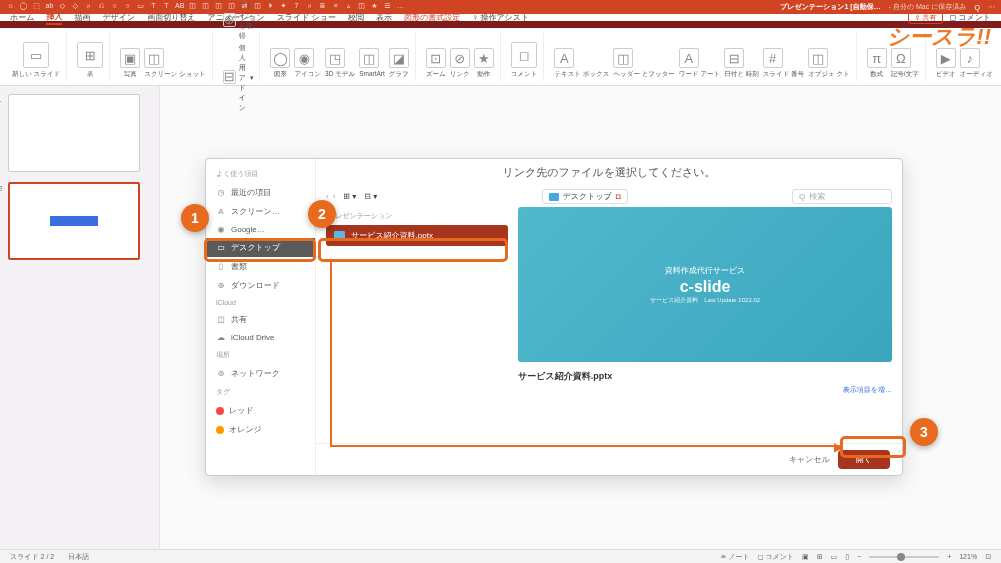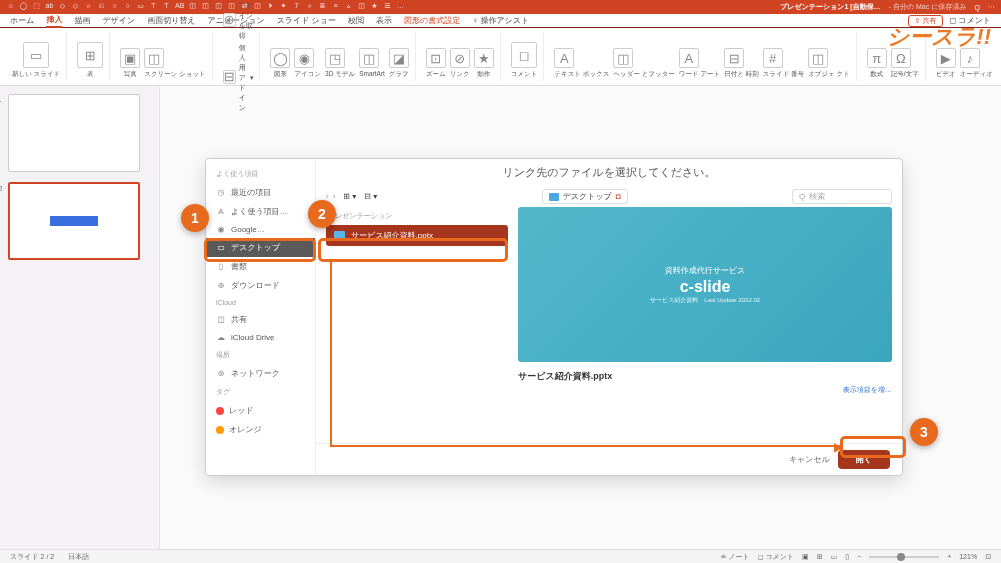--- a/index.html
+++ b/index.html
@@ -5,21 +5,21 @@
 * { margin: 0; padding: 0; box-sizing: border-box; font-family: -apple-system, "Hiragino Sans", sans-serif; }
 body { background: #fff; width: 1001px; height: 563px; overflow: hidden; position: relative; }
 
 .titlebar { background: #d04424; height: 14px; display: flex; align-items: center; padding: 0 6px; color: #fff; font-size: 7px; }
 .titlebar .iconrow { display: flex; gap: 4px; opacity: .85; }
 .titlebar .iconrow span { width: 9px; text-align: center; }
 .titlebar .right { margin-left: auto; display: flex; align-items: center; gap: 8px; }
 .titlebar .title { font-weight: 600; }
 .titlebar .subtitle { opacity: .75; }
 
-.menubar { height: 14px; display: flex; align-items: center; padding: 0 10px; gap: 12px; font-size: 8px; color: #444; border-bottom: 1px solid #7f1d1d; }
+.menubar { height: 14px; display: flex; align-items: center; padding: 0 10px; gap: 12px; font-size: 8px; color: #444; border-bottom: 7px solid #7f1d1d; }
 .menubar span.active { color: #d04424; font-weight: 600; border-bottom: 2px solid #d04424; padding-bottom: 1px; }
 .menubar .rt { margin-left: auto; display: flex; gap: 6px; align-items: center; }
 .menubar .sharebtn { border: 1px solid #d04424; color: #d04424; border-radius: 3px; padding: 0 6px; font-size: 7px; }
 
 .ribbon { height: 58px; display: flex; align-items: stretch; padding: 4px 6px; gap: 4px; font-size: 7px; color: #555; border-bottom: 1px solid #ddd; }
 .rgrp { display: flex; flex-direction: column; align-items: center; justify-content: flex-end; padding: 2px 6px; border-right: 1px solid #eee; }
 .rgrp:last-child { border-right: none; }
 .ricon { width: 26px; height: 26px; border: 1px solid #ccc; border-radius: 2px; margin-bottom: 2px; display: flex; align-items: center; justify-content: center; color: #888; font-size: 13px; }
 .rlabel { font-size: 6.5px; text-align: center; white-space: nowrap; }
 .ricon.sm { width: 20px; height: 20px; }
@@ -64,21 +64,21 @@
 .pv-img .brand { font-size: 16px; font-weight: 700; }
 .pv-img .tagline { font-size: 8px; margin-bottom: 2px; }
 .pv-img .subline { font-size: 6px; opacity: .85; }
 .pv-name { font-size: 9px; font-weight: 600; margin-top: 8px; color: #333; }
 .pv-meta { font-size: 7.5px; color: #888; }
 .pv-info { font-size: 7.5px; color: #888; margin-top: 3px; }
 .pv-link { font-size: 7px; color: #2a6ad4; text-align: right; margin-top: 2px; }
 
 .dlg-foot { display: flex; justify-content: flex-end; align-items: center; gap: 8px; padding: 6px 12px; border-top: 1px solid #eee; font-size: 8px; }
 .btn-cancel { color: #666; }
-.btn-open { background: #a5351c; color: #fff; border-radius: 4px; padding: 4px 18px; font-weight: 700; }
+.btn-open { background: #a5351c; color: #fff; border-radius: 4px; padding: 4px 18px; font-weight: 400; }
 
 .callout { position: absolute; width: 28px; height: 28px; border-radius: 50%; background: #e86a1e; color: #fff; font-weight: 700; display: flex; align-items: center; justify-content: center; font-size: 14px; box-shadow: 0 2px 6px rgba(0,0,0,.3); z-index: 50; }
 .hl-box { position: absolute; border: 3px solid #e86a1e; border-radius: 5px; z-index: 30; pointer-events: none; }
 .conn { position: absolute; background: #e86a1e; z-index: 25; }
 
 .brandmark { position: absolute; top: 22px; right: 10px; font-size: 22px; font-weight: 900; color: #ec7a26; font-style: italic; z-index: 60; }
 
 .statusbar { position: absolute; bottom: 0; left: 0; right: 0; height: 14px; background: #f4f4f4; border-top: 1px solid #ddd; display: flex; align-items: center; padding: 0 10px; font-size: 7px; color: #666; }
 .statusbar .right { margin-left: auto; display: flex; align-items: center; gap: 8px; }
 .zoom-track { width: 70px; height: 2px; background: #ccc; position: relative; }
@@ -297,21 +297,21 @@
 
 <div class="dialog">
   <div class="dlg-side">
     <div class="shead">よく使う項目</div>
     <div class="sitem">
         <span class="si-icon">◷</span>
         <span>最近の項目</span>
       </div>
     <div class="sitem">
         <span class="si-icon">A</span>
-        <span>よく使う項目…</span>
+        <span>スクリーン…</span>
       </div>
     <div class="sitem">
         <span class="si-icon">◉</span>
         <span>Google…</span>
       </div>
     <div class="sitem sel">
         <span class="si-icon">▭</span>
         <span>デスクトップ</span>
       </div>
     <div class="sitem">

